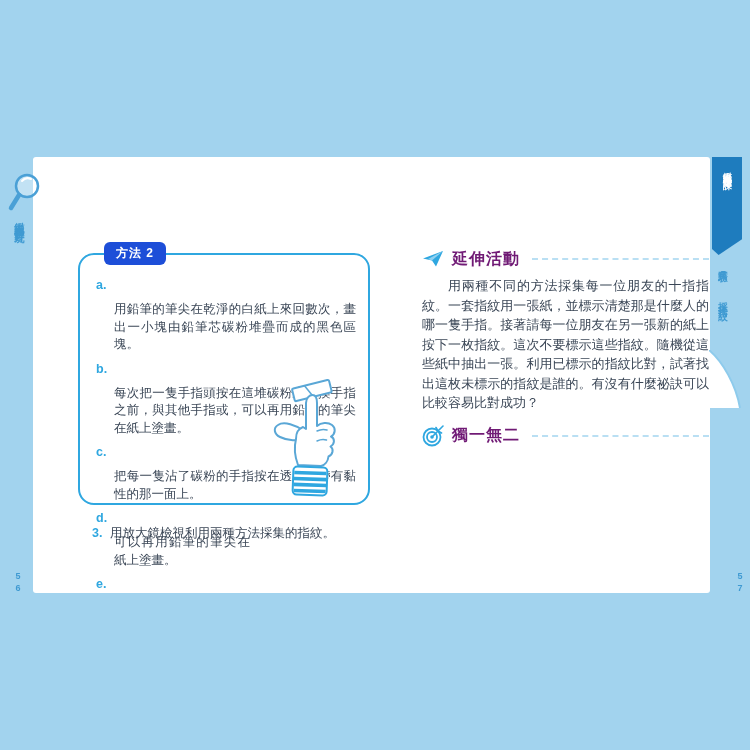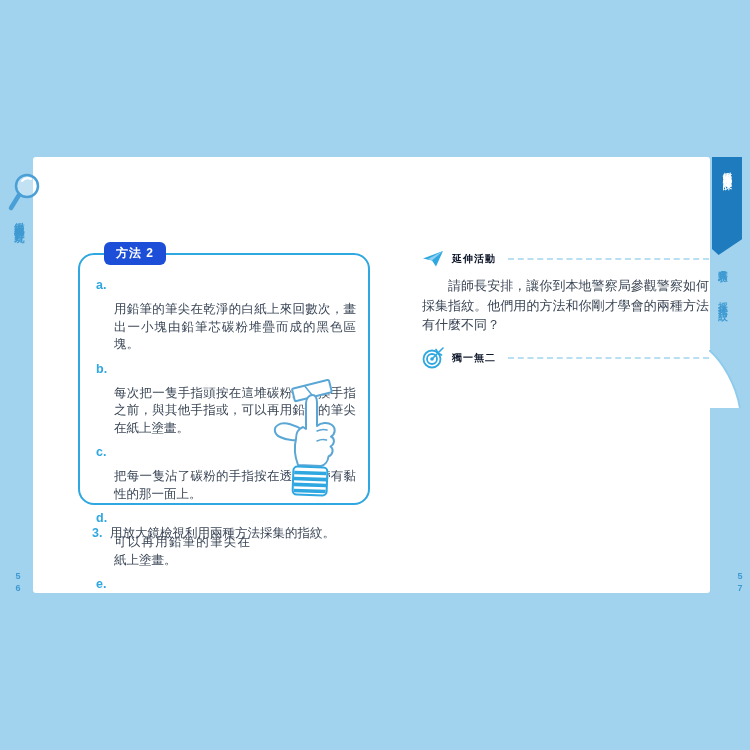--- a/index.html
+++ b/index.html
@@ -41,21 +41,21 @@
   .step.narrow{margin-right:106px;}
   .hand{position:absolute;right:12px;bottom:4px;}
   .step3{position:absolute;left:92px;top:524px;width:300px;display:flex;font-size:12.5px;
     line-height:18px;color:#3a4656;}
   .step3 .marker{color:#2fa7e0;width:18px;flex:none;font-weight:600;}
 
   
   .col-right{position:absolute;left:422px;top:248px;width:287px;}
   .sec-header{display:flex;align-items:center;gap:8px;height:22px;margin-bottom:6px;}
   .sec-header.second{margin-top:12px;}
-  .sec-title{color:#0f172a;font-weight:bold;font-size:10px;letter-spacing:1px;}
+  .sec-title{color:#701a75;font-weight:bold;font-size:16px;letter-spacing:1px;}
   .dash{flex:1;border-top:2px dashed #b9dff3;margin-left:4px;}
   .col-right p{margin:6px 0 10px;font-size:13px;line-height:19.5px;color:#3a4656;
     text-align:justify;text-indent:2em;}
 </style>
 </head>
 <body>
 
 <div class="stage">
 
   <div class="page"></div>
@@ -127,21 +127,21 @@
 
     <div class="sec-header">
       <svg width="22" height="18" viewBox="0 0 22 18">
         <path d="M1,8.5 L21,1 L14,16.5 L10,10.5 Z" fill="#2fa7e0"></path>
         <path d="M10,10.5 L21,1 L6,9 Z" fill="#8fd0f0"></path>
       </svg>
       <span class="sec-title">延伸活動</span>
       <span class="dash"></span>
     </div>
 
-    <p>請師長安排，讓你到本地警察局參觀警察如何採集指紋。他們用的方法和你剛才學會的兩種方法有什麼不同？</p>
+    <p>用兩種不同的方法採集每一位朋友的十指指紋。一套指紋用一張紙，並標示清楚那是什麼人的哪一隻手指。接著請每一位朋友在另一張新的紙上按下一枚指紋。這次不要標示這些指紋。隨機從這些紙中抽出一張。利用已標示的指紋比對，試著找出這枚未標示的指紋是誰的。有沒有什麼祕訣可以比較容易比對成功？</p>
 
     <div class="sec-header second">
       <svg width="22" height="22" viewBox="0 0 22 22">
         <circle cx="10" cy="12" r="8.5" fill="none" stroke="#2fa7e0" stroke-width="1.8"></circle>
         <circle cx="10" cy="12" r="5" fill="none" stroke="#2fa7e0" stroke-width="1.8"></circle>
         <circle cx="10" cy="12" r="1.8" fill="#2fa7e0"></circle>
         <path d="M10,12 L16,6 M14,2.5 L16,6 L19.5,8 M16,6 L21,1" stroke="#2fa7e0" stroke-width="1.6" fill="none" stroke-linecap="round"></path>
       </svg>
       <span class="sec-title">獨一無二</span>
       <span class="dash"></span>

